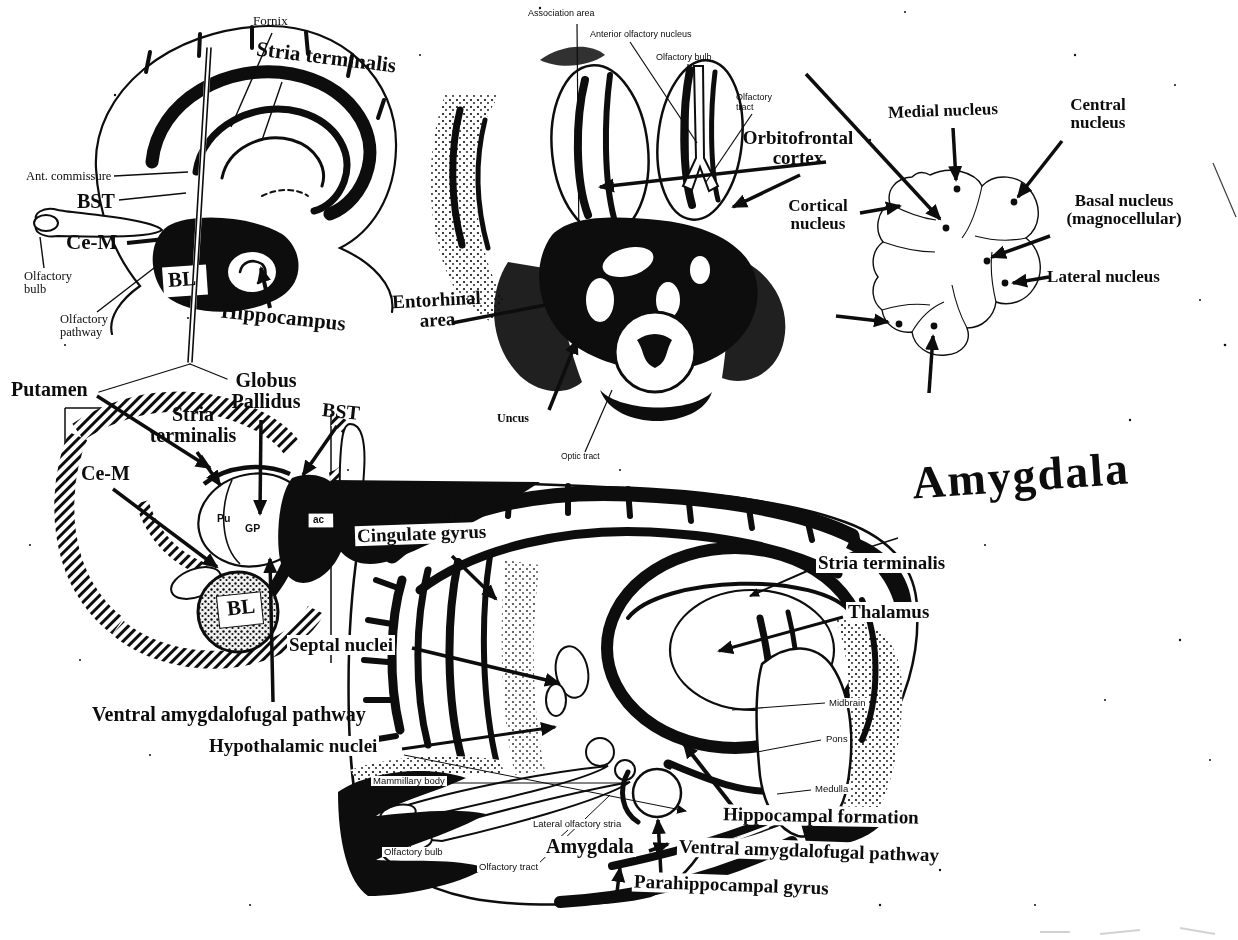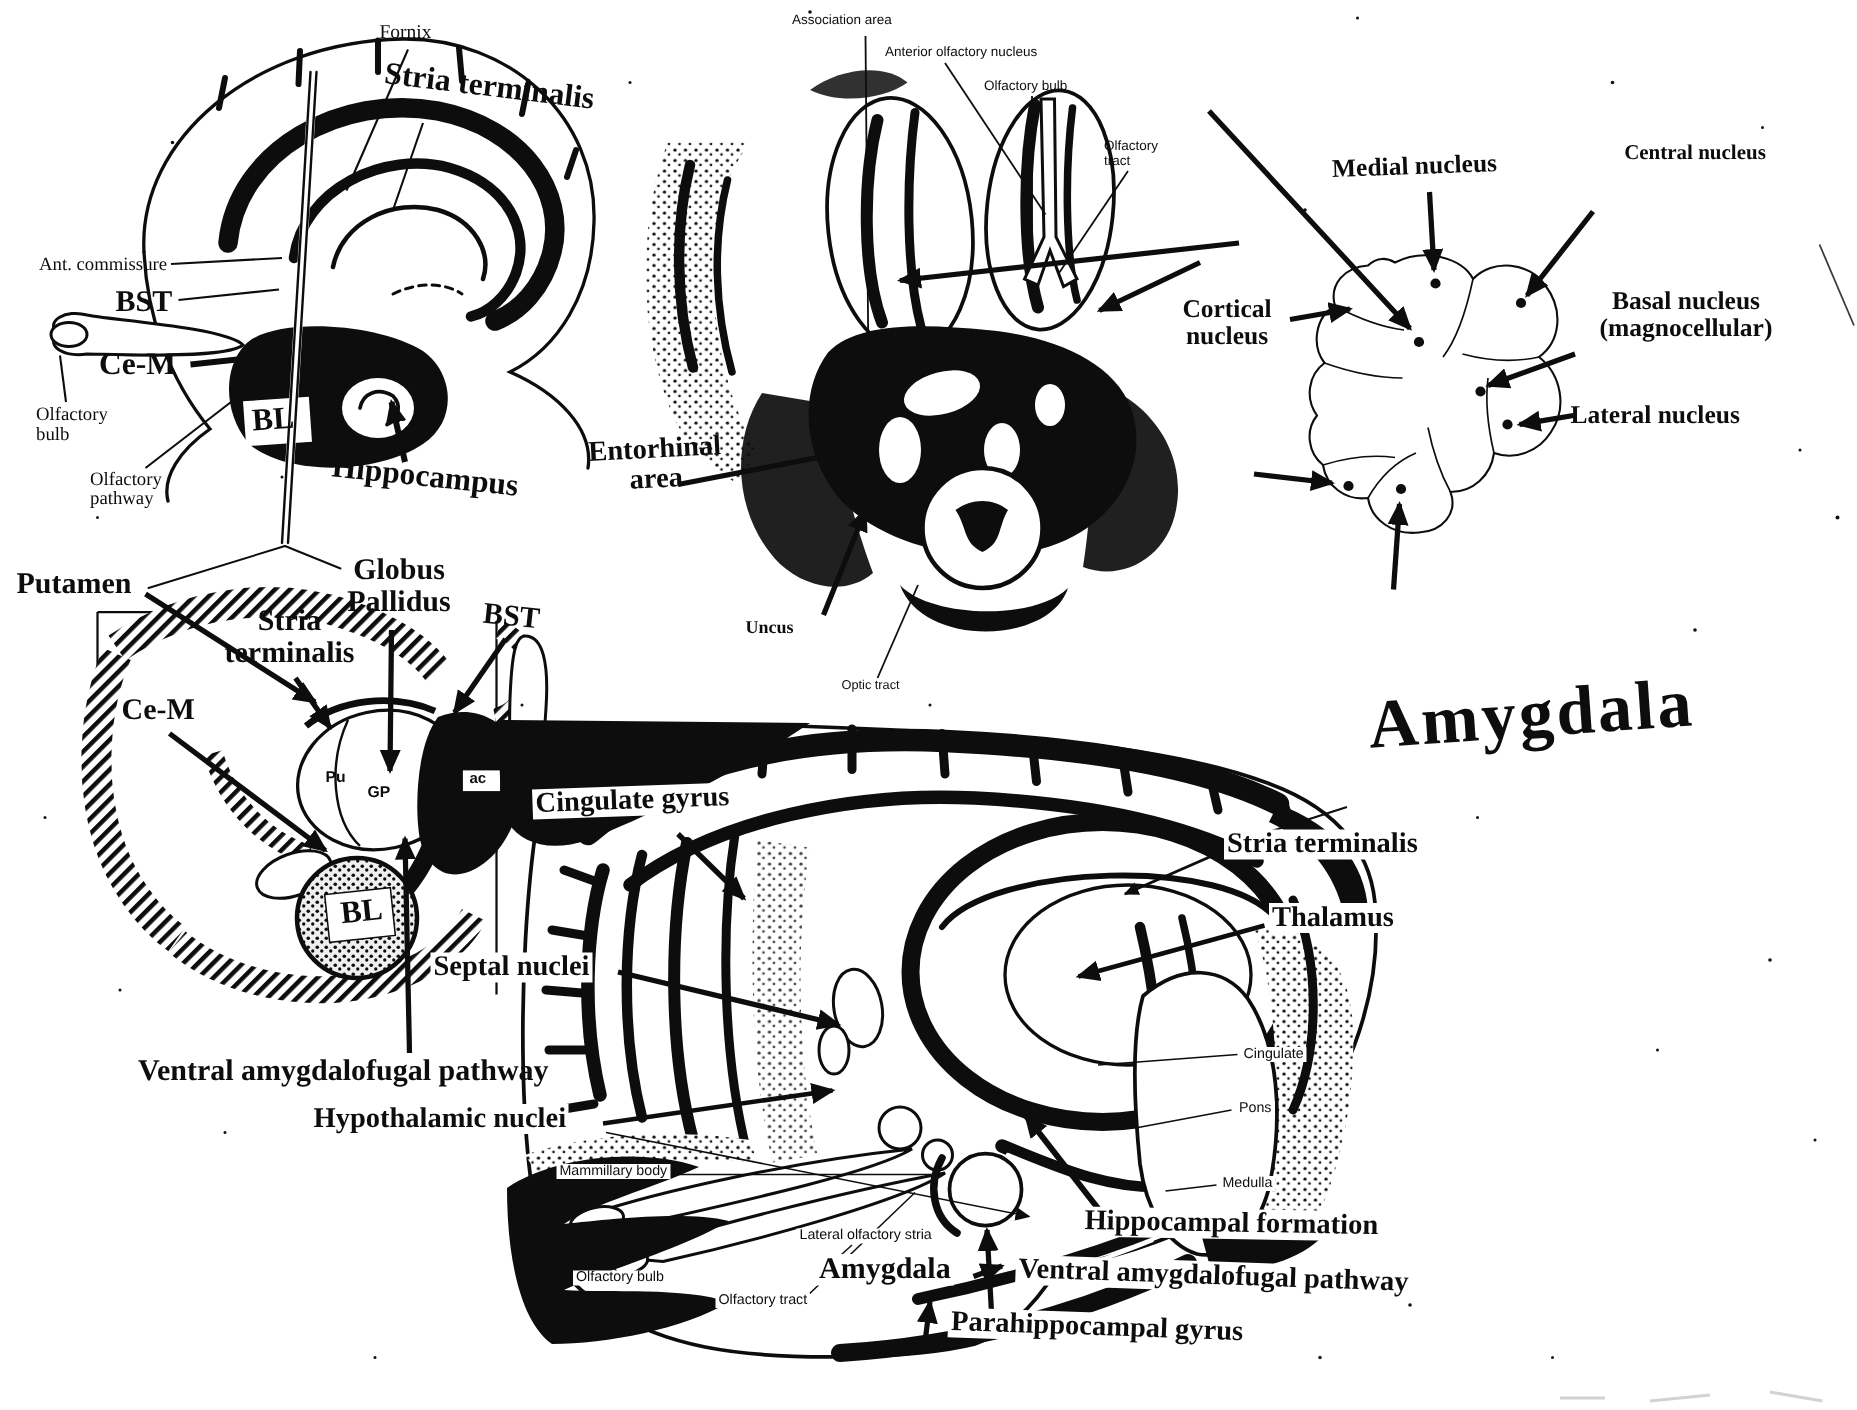--- a/index.html
+++ b/index.html
@@ -295,47 +295,48 @@
   <div class="lbl b nw" style="left:66px;top:231px;font-size:21px">Ce-M</div>
   <div class="lbl" style="left:24px;top:270px;font-size:12.5px;width:62px">Olfactory bulb</div>
   <div class="lbl b nw" style="left:168px;top:268px;font-size:21px;transform:rotate(-4deg)">BL</div>
   <div class="lbl" style="left:60px;top:313px;font-size:12.5px;width:72px">Olfactory pathway</div>
   <div class="lbl b nw" style="left:221px;top:306px;font-size:21px;transform:rotate(6deg)">Hippocampus</div>
 
   <div class="lbl sans nw" style="left:528px;top:9px;font-size:9px">Association area</div>
   <div class="lbl sans nw" style="left:590px;top:30px;font-size:9px">Anterior olfactory nucleus</div>
   <div class="lbl sans nw" style="left:656px;top:53px;font-size:9px">Olfactory bulb</div>
   <div class="lbl sans" style="left:736px;top:93px;font-size:9px;width:48px">Olfactory tract</div>
+  <div class="lbl b c" style="left:729px;top:128px;font-size:19px;width:138px">Orbitofrontal cortex</div>
   <div class="lbl b c" style="left:383px;top:290px;font-size:19px;width:108px;transform:rotate(-3deg)">Entorhinal area</div>
   <div class="lbl b nw" style="left:497px;top:412px;font-size:12px">Uncus</div>
   <div class="lbl sans nw" style="left:561px;top:452px;font-size:8.5px">Optic tract</div>
 
   <div class="lbl b nw" style="left:888px;top:102px;font-size:17px;transform:rotate(-2deg)">Medial nucleus</div>
-  <div class="lbl b c" style="left:1080px;top:96px;font-size:14px;width:100px">Central nucleus</div>
+  <div class="lbl b c" style="left:1048px;top:96px;font-size:17px;width:100px">Central nucleus</div>
   <div class="lbl b c" style="left:773px;top:197px;font-size:17px;width:90px">Cortical nucleus</div>
   <div class="lbl b c" style="left:1050px;top:192px;font-size:17px;width:148px">Basal nucleus (magnocellular)</div>
   <div class="lbl b c" style="left:1046px;top:264px;font-size:17px;width:115px;line-height:1.5">Lateral nucleus</div>
 
   <div class="lbl b nw" style="left:11px;top:379px;font-size:20px">Putamen</div>
   <div class="lbl b c" style="left:143px;top:404px;font-size:20px;width:100px">Stria terminalis</div>
   <div class="lbl b c" style="left:226px;top:370px;font-size:20px;width:80px">Globus Pallidus</div>
   <div class="lbl b nw" style="left:322px;top:401px;font-size:20px;transform:rotate(6deg)">BST</div>
   <div class="lbl b nw" style="left:81px;top:463px;font-size:20px">Ce-M</div>
   <div class="lbl b sans nw" style="left:217px;top:513px;font-size:10.5px">Pu</div>
   <div class="lbl b sans nw" style="left:245px;top:523px;font-size:10.5px">GP</div>
   <div class="lbl b sans nw" style="left:313px;top:515px;font-size:10px">ac</div>
   <div class="lbl b nw" style="left:227px;top:596px;font-size:21px;transform:rotate(-6deg)">BL</div>
   <div class="lbl b nw" style="left:92px;top:704px;font-size:20px">Ventral amygdalofugal pathway</div>
 
   <div class="lbl b nw halo" style="left:355px;top:524px;font-size:19px;transform:rotate(-2deg)">Cingulate gyrus</div>
   <div class="lbl b nw halo" style="left:816px;top:553px;font-size:19px">Stria terminalis</div>
   <div class="lbl b nw halo" style="left:846px;top:602px;font-size:19px">Thalamus</div>
   <div class="lbl b nw halo" style="left:287px;top:635px;font-size:19px">Septal nuclei</div>
   <div class="lbl b nw halo" style="left:207px;top:736px;font-size:19px">Hypothalamic nuclei</div>
-  <div class="lbl sans nw halo" style="left:827px;top:698px;font-size:9.5px">Cingulate</div>
+  <div class="lbl sans nw halo" style="left:827px;top:698px;font-size:9.5px">Midbrain</div>
   <div class="lbl sans nw halo" style="left:824px;top:734px;font-size:9.5px">Pons</div>
   <div class="lbl sans nw halo" style="left:813px;top:784px;font-size:9.5px">Medulla</div>
   <div class="lbl sans nw halo" style="left:371px;top:776px;font-size:9.5px">Mammillary body</div>
   <div class="lbl sans nw halo" style="left:531px;top:819px;font-size:9.5px">Lateral olfactory stria</div>
   <div class="lbl sans nw halo" style="left:382px;top:847px;font-size:9.5px">Olfactory bulb</div>
   <div class="lbl sans nw halo" style="left:477px;top:862px;font-size:9.5px">Olfactory tract</div>
   <div class="lbl b nw halo" style="left:544px;top:836px;font-size:20px">Amygdala</div>
   <div class="lbl b nw halo" style="left:721px;top:806px;font-size:19px;transform:rotate(1deg)">Hippocampal formation</div>
   <div class="lbl b nw halo" style="left:677px;top:841px;font-size:19px;transform:rotate(2deg)">Ventral amygdalofugal pathway</div>
   <div class="lbl b nw halo" style="left:632px;top:875px;font-size:19px;transform:rotate(2deg)">Parahippocampal gyrus</div>

